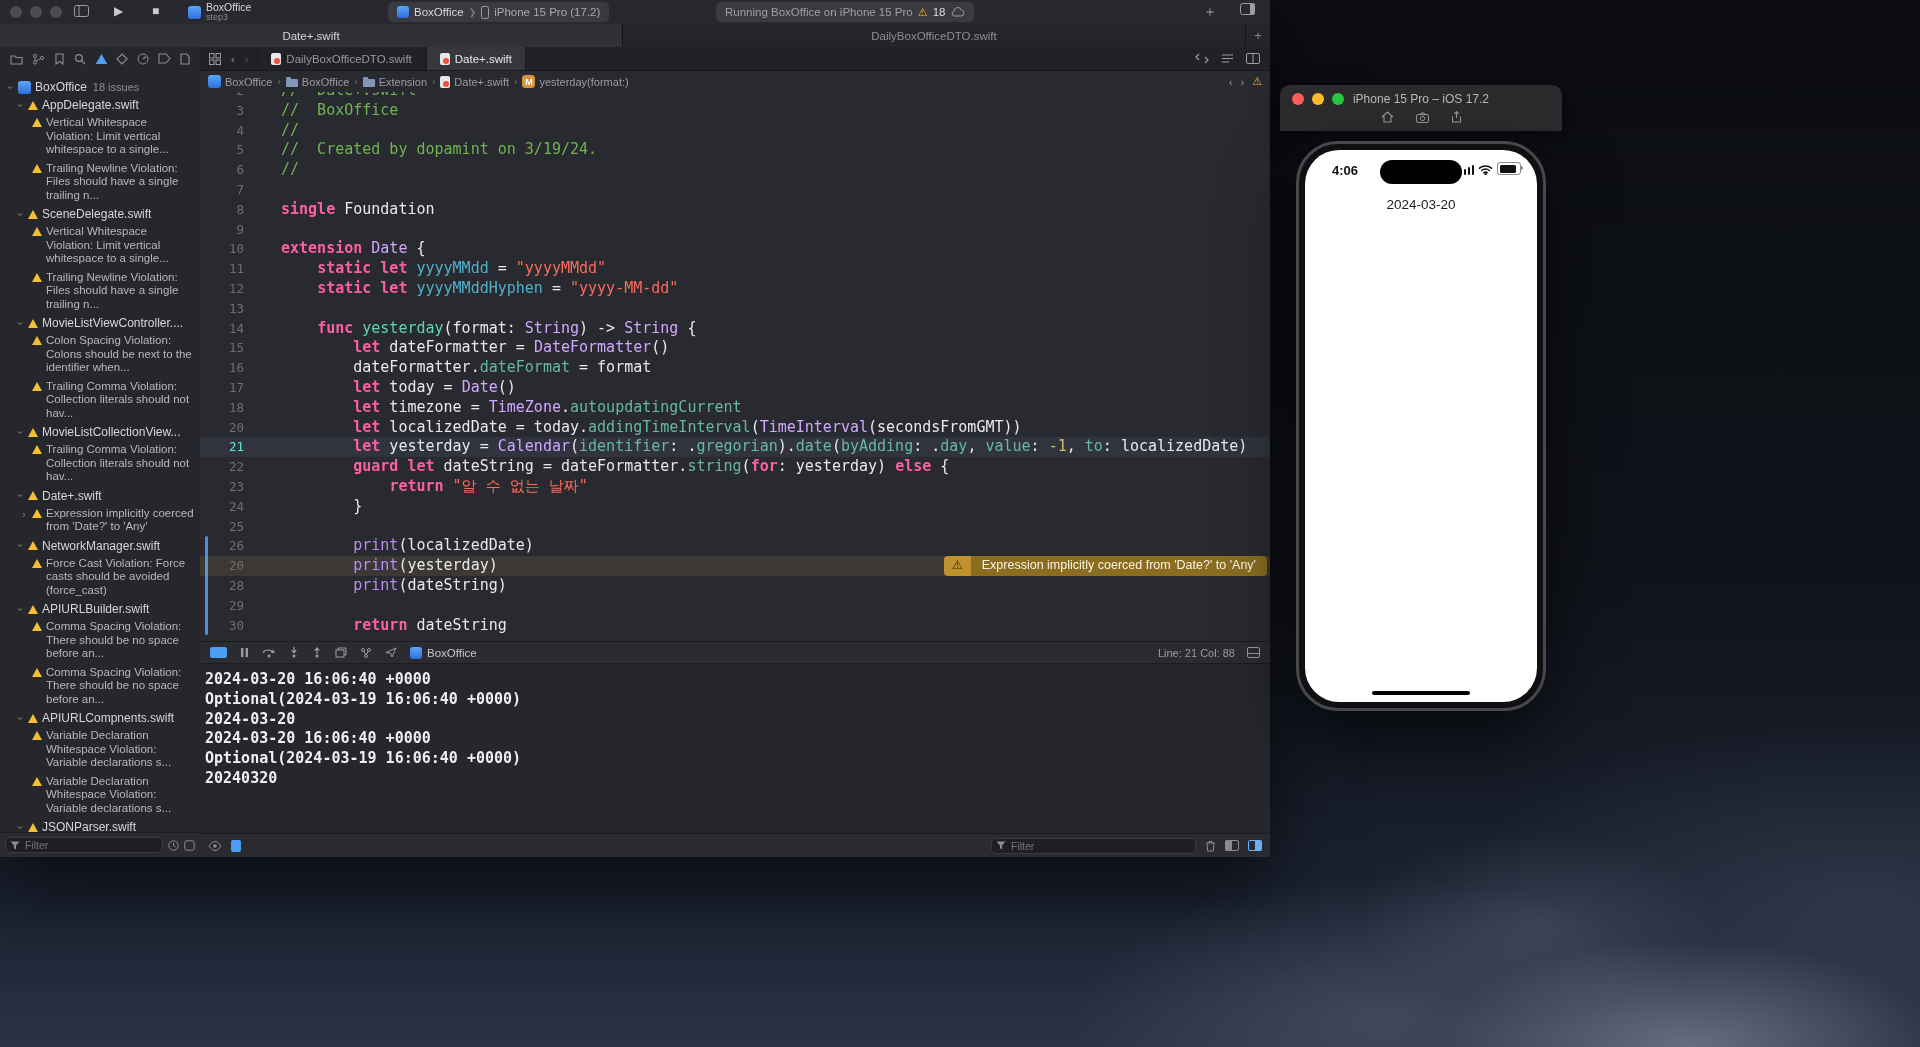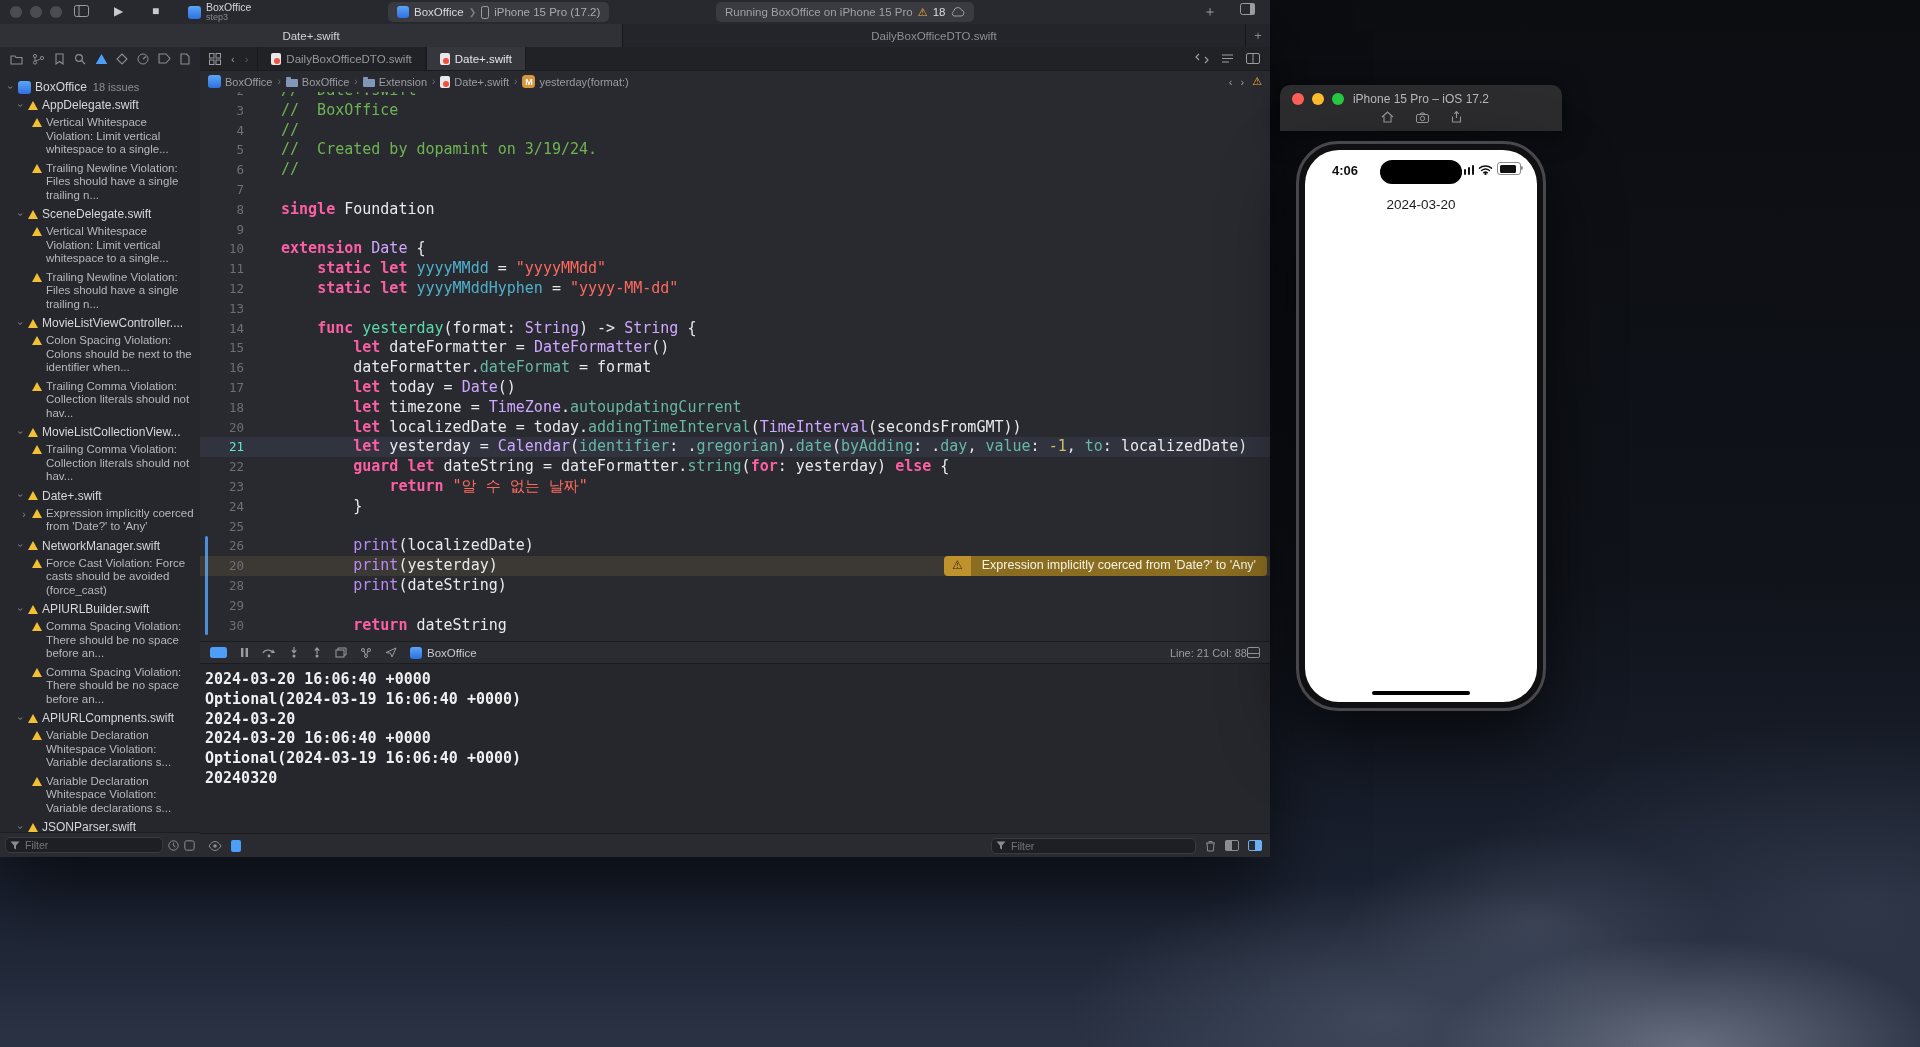--- a/index.html
+++ b/index.html
@@ -82,21 +82,21 @@
   .tk-p{color:#e8e9ec}.tk-k{color:#fc5fa3;font-weight:600}.tk-c{color:#6fb453}.tk-s{color:#fc6a5d}
   .tk-n{color:#d0bf69}.tk-t{color:#d0a8ff}.tk-f{color:#67b7a4}.tk-d{color:#4fb0cc}.tk-m{color:#5dd9a8}.tk-y{color:#b98bf5}
   .banner{position:absolute;right:3px;top:0;height:19.8px;display:flex;align-items:center;border-radius:4px;overflow:hidden;font-family:"Liberation Sans",sans-serif;font-size:12.5px;color:#f7f3e4;}
   .banner .bicon{background:#c0922d;height:100%;display:flex;align-items:center;justify-content:center;width:27px;color:#33270b;font-size:12px;}
   .banner .btext{background:#8a6d20;height:100%;display:flex;align-items:center;padding:0 11px;white-space:nowrap;}
   .changebar{position:absolute;left:5px;top:444px;width:3px;height:99px;background:#4f8fd8;border-radius:2px;}
   
   .debugbar{position:absolute;left:0;top:594px;width:1070px;height:23px;box-sizing:border-box;background:#2b2c32;border-top:1px solid #1b1c20;border-bottom:1px solid #1b1c20;display:flex;align-items:center;gap:13px;padding:0 10px;}
   .bp-toggle{width:17px;height:11px;border-radius:2.5px;background:#4d9ef6;}
   .dbg-app{display:flex;align-items:center;gap:5px;font-size:11.5px;color:#c7c8cb;}
-  .dbg-rgt{margin-left:auto;display:flex;align-items:center;font-size:11px;color:#9b9ca1;}
+  .dbg-rgt{margin-left:auto;display:flex;align-items:center;gap:12px;font-size:11px;color:#9b9ca1;}
   .console{position:absolute;left:0;top:617px;width:1070px;height:169px;box-sizing:border-box;background:#26272c;padding:6px 16px 0 5px;}
   .conline{font-family:"DejaVu Sans Mono",monospace;font-size:15px;font-weight:bold;color:#f0f0f2;line-height:19.8px;white-space:pre;}
   .bottombar{position:absolute;left:0;top:786px;width:1070px;height:24px;box-sizing:border-box;background:#2a2b31;border-top:1px solid #1b1c20;display:flex;align-items:center;gap:9px;padding:0 8px;}
   .bluedoc{width:10px;height:12px;background:#4d9ef6;border-radius:2px;}
   .bb-rgt{margin-left:auto;display:flex;align-items:center;gap:9px;}
   .bb-filter{width:205px;}
   
   .sim-titlebar{position:absolute;left:1280px;top:85px;width:282px;height:46px;background:#2c2c2e;border-radius:10px 10px 0 0;box-shadow:0 4px 24px rgba(0,0,0,.5);}
   .sim-titlebar .tl2{position:absolute;top:8px;width:12px;height:12px;border-radius:50%;}
   .sim-title{position:absolute;top:7px;left:0;width:100%;text-align:center;font-size:12px;color:#b9b9bd;}

